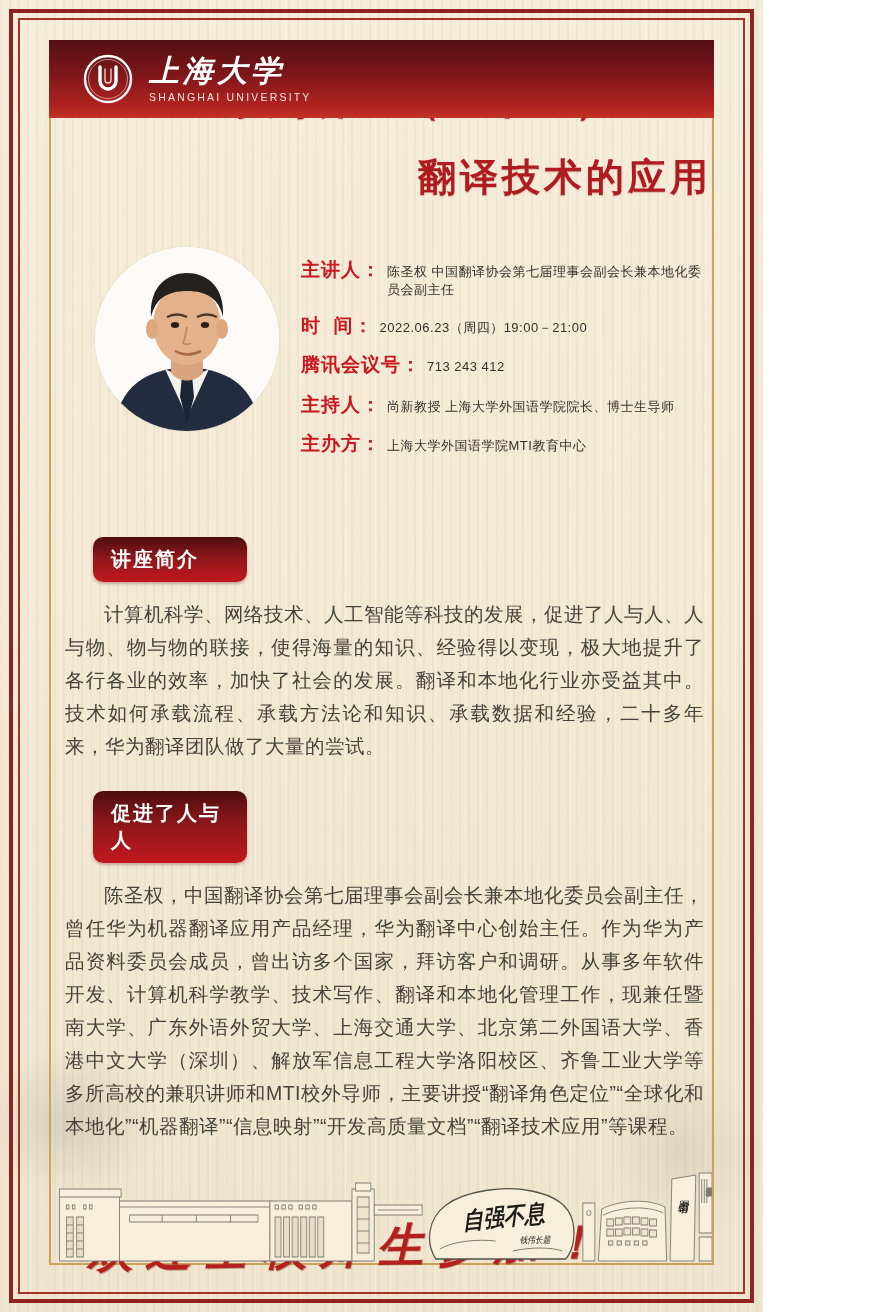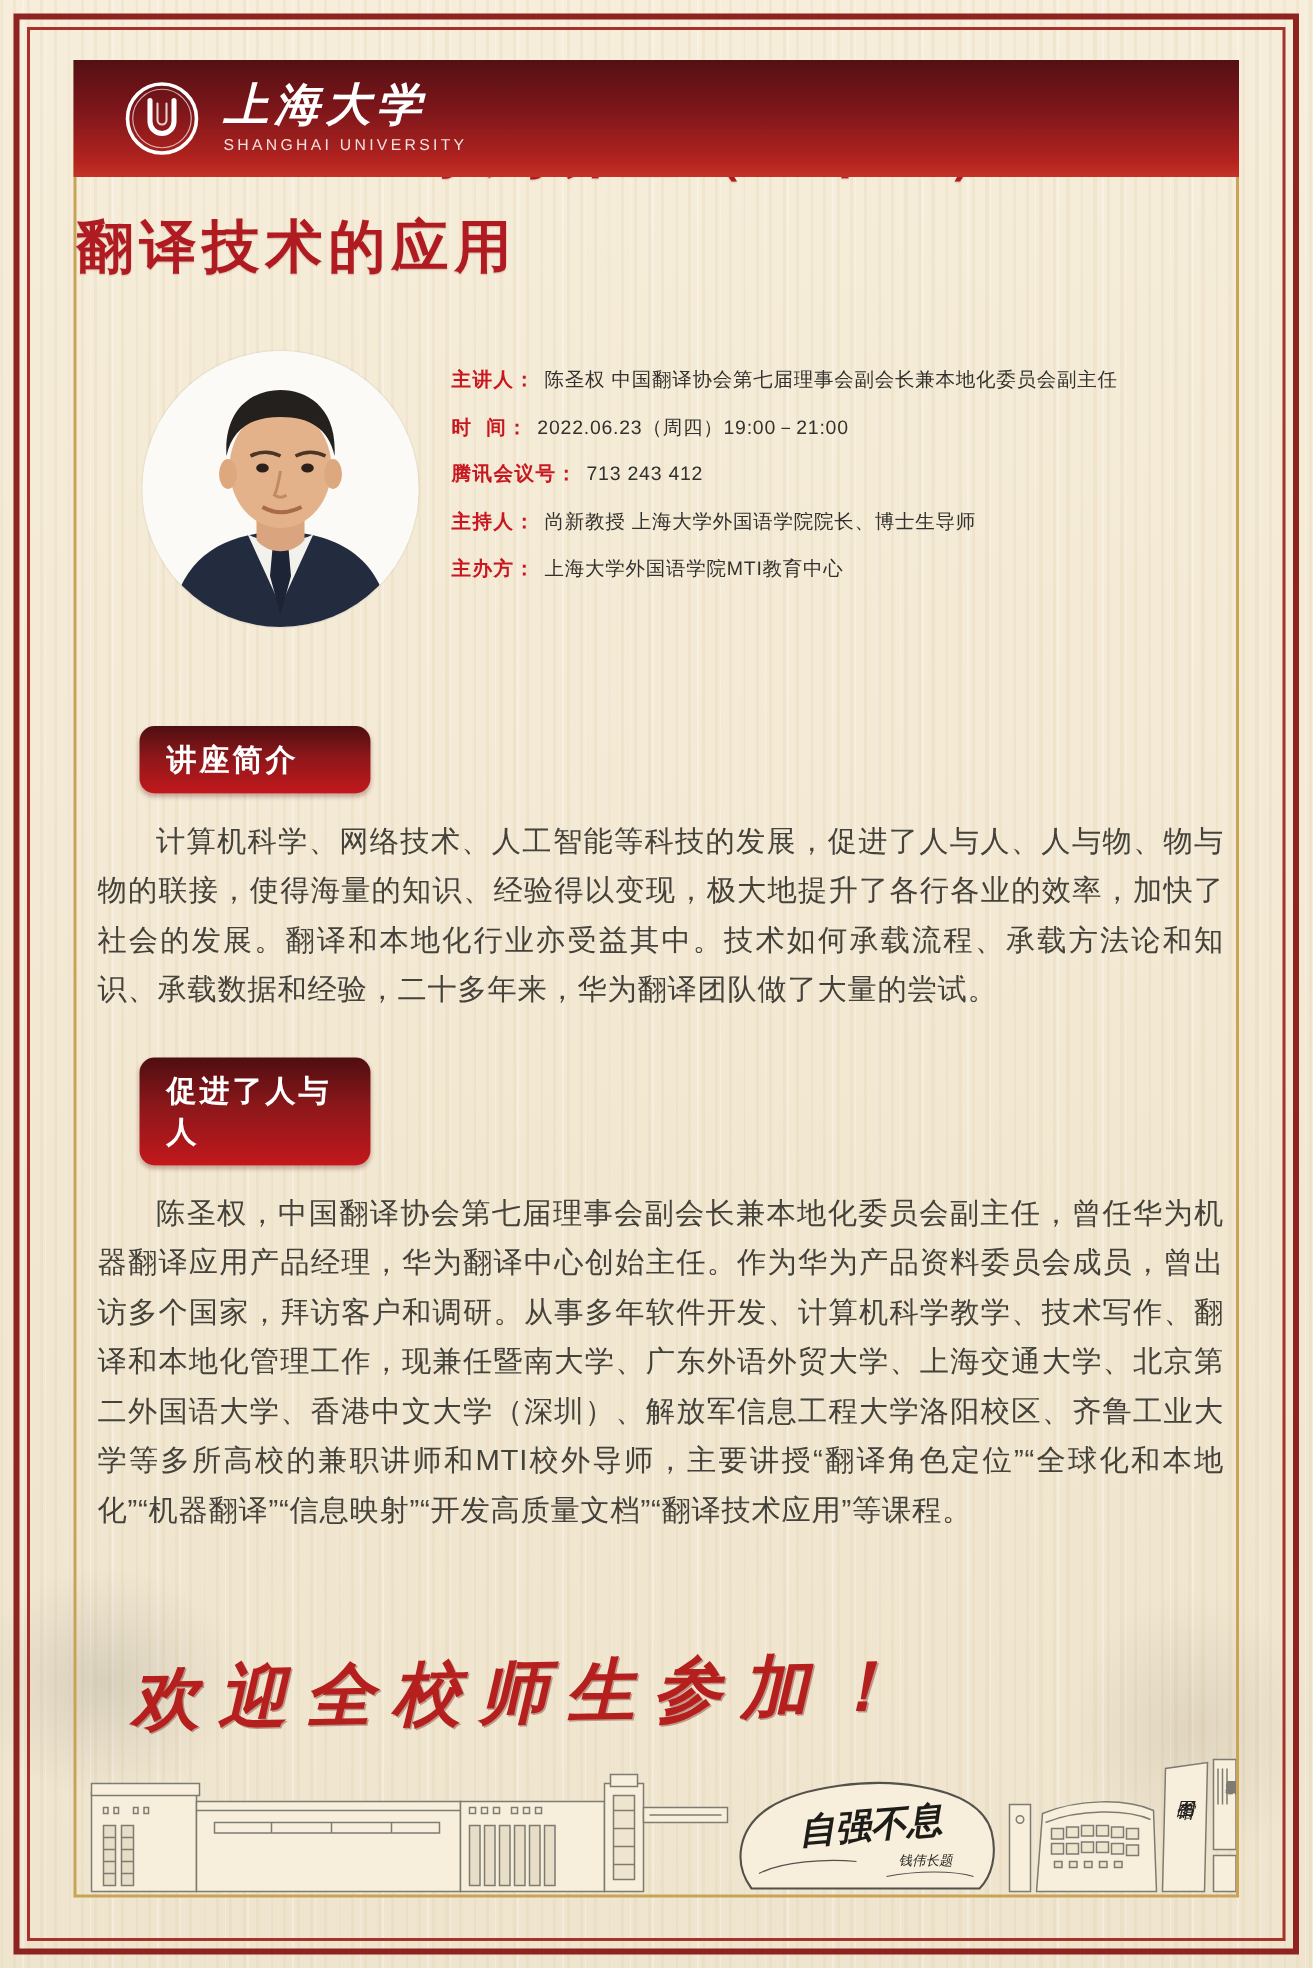--- a/index.html
+++ b/index.html
@@ -1,21 +1,21 @@
 <!DOCTYPE html>
 <html><head>
 <meta charset="utf-8">
 <style>
   html,body{margin:0;padding:0;}
   body{
     width:875px;height:1312px;overflow:hidden;
     font-family:"Liberation Sans",sans-serif;
   }
   .poster{
-    position:relative;width:875px;height:1312px;
+    position:relative;width:763px;height:1312px;
     background-color:#f3e9d4;
     background-image:
       repeating-linear-gradient(90deg, rgba(198,166,120,0.10) 0 2px, rgba(0,0,0,0) 2px 9px),
       repeating-linear-gradient(90deg, rgba(255,255,255,0.28) 0 1px, rgba(0,0,0,0) 1px 15px),
       linear-gradient(180deg,#f6edda 0%,#f2e8d2 60%,#efe5cf 100%);
   }
   .wash{position:absolute;border-radius:50%;pointer-events:none;}
   .wash.bl{left:-60px;bottom:80px;width:260px;height:220px;
     background:radial-gradient(closest-side, rgba(110,105,95,0.18), rgba(110,105,95,0) 70%);}
   .wash.br{right:-40px;bottom:30px;width:240px;height:260px;
@@ -42,34 +42,34 @@
     font-family:"Liberation Sans",sans-serif;
   }
   
   .title1{
     margin:30px 0 0 0;text-align:center;
     font-size:41px;font-weight:bold;color:#ae1a20;
     letter-spacing:3px;font-family:"Liberation Sans",sans-serif;
     text-shadow:0 1px 1px rgba(120,20,20,0.25);
   }
   .title2{
-    margin:12px 0 0 0;text-align:left;
+    margin:25px 0 0 0;text-align:right;
     font-size:38px;font-weight:bold;color:#b01b21;letter-spacing:4px;
     text-shadow:0 1px 1px rgba(120,20,20,0.25);
   }
   
   .hero{display:flex;margin:44px 10px 0 44px;align-items:flex-start;}
   .photo{
     flex:0 0 184px;width:184px;height:184px;border-radius:50%;overflow:hidden;
     background:#fdfdfb;box-shadow:0 0 0 1px rgba(0,0,0,0.04);
   }
   .info{margin-left:22px;padding-top:10px;}
   .info-row{display:flex;align-items:baseline;margin-bottom:13.5px;}
   .info-label{
-    color:#c8171f;font-weight:bold;font-size:13px;white-space:pre;letter-spacing:1px;
+    color:#c8171f;font-weight:bold;font-size:19px;white-space:pre;letter-spacing:1px;
   }
   .info-value{
     color:#33312d;font-weight:normal;font-size:13px;margin-left:6px;letter-spacing:0.5px;
   }
   
   .badge{
     width:118px;margin-left:42px;padding:9px 18px;border-radius:10px;
     background:linear-gradient(180deg,#4e0e11 0%,#8c171a 45%,#c2181c 100%);
     color:#fff;font-size:20px;font-weight:bold;text-align:left;letter-spacing:2px;
     box-shadow:0 2px 3px rgba(90,20,20,0.3);

